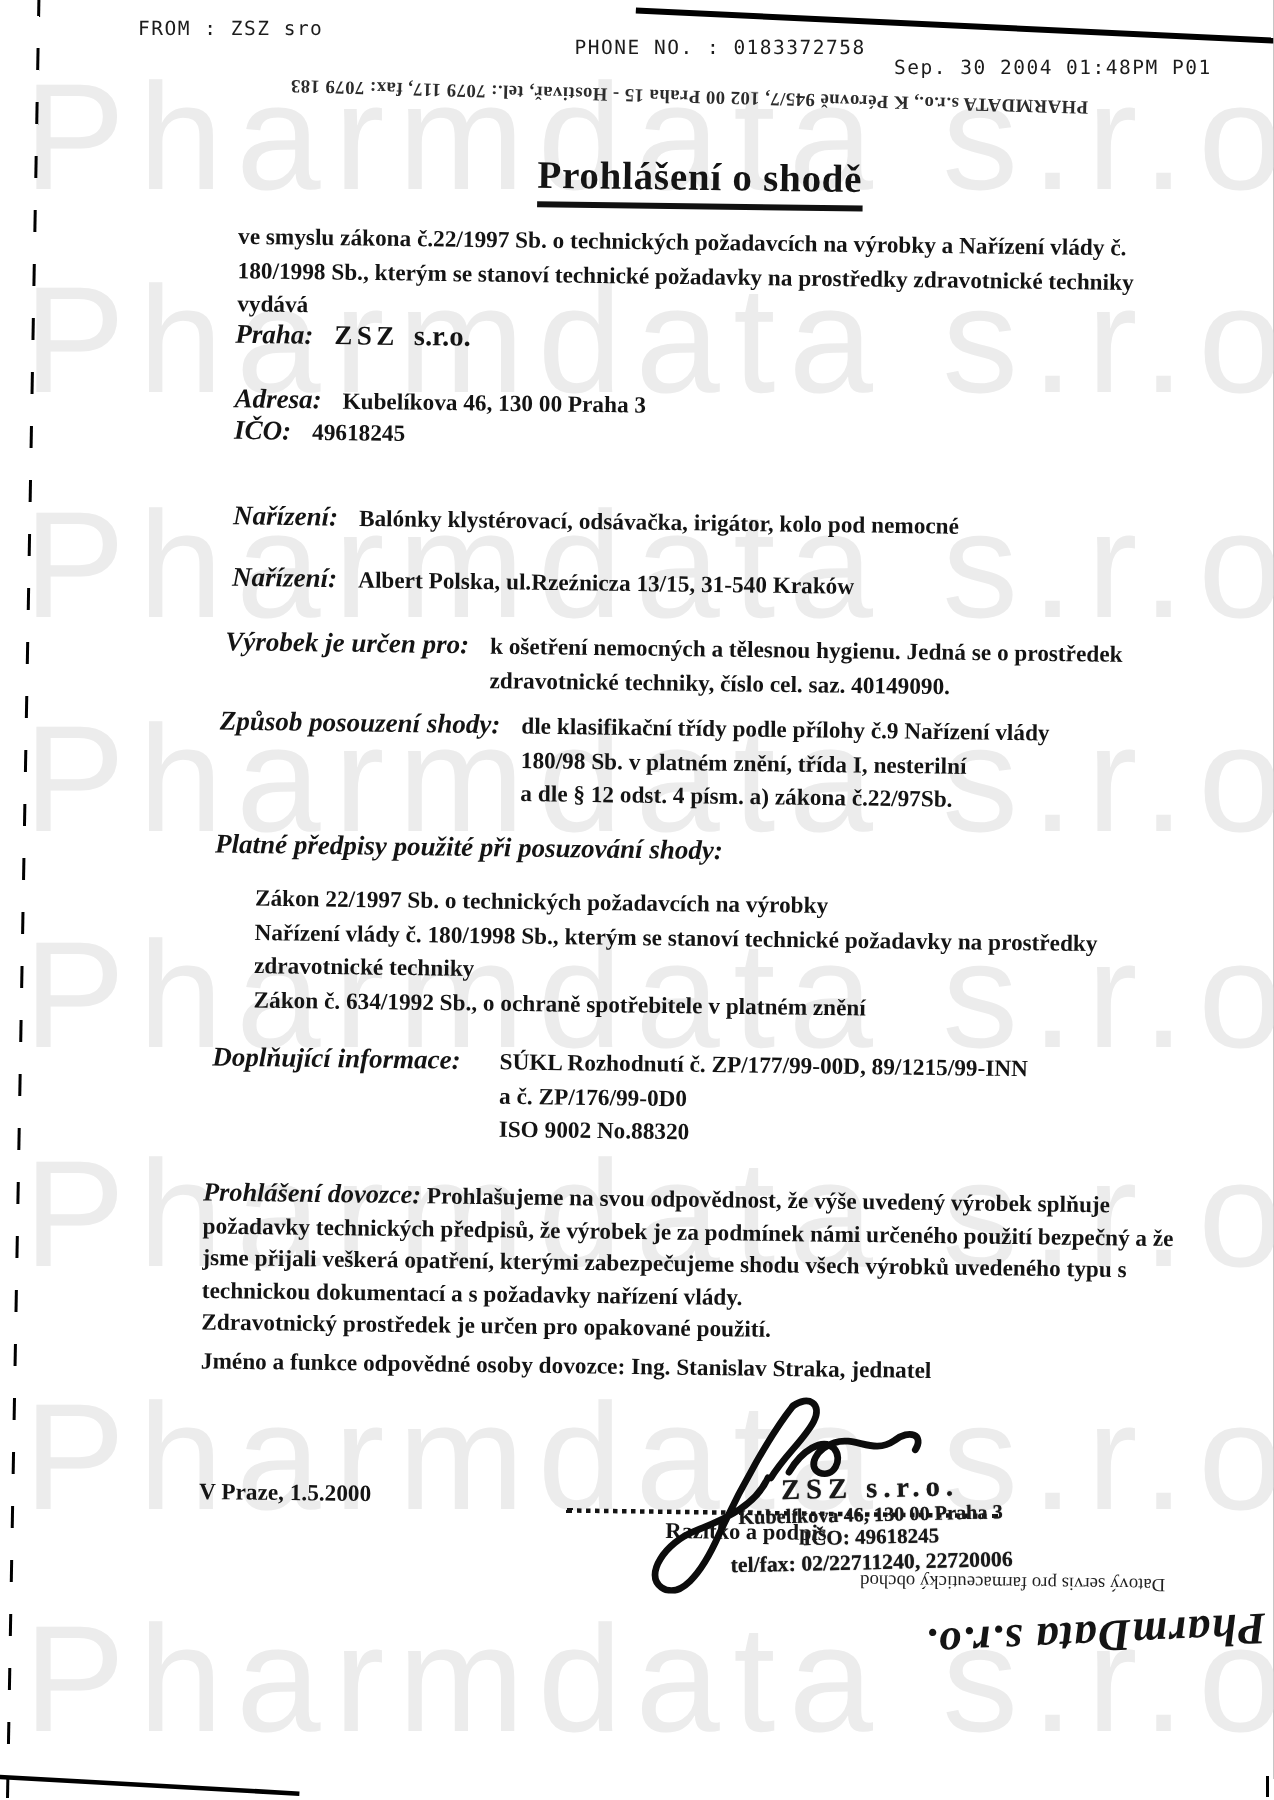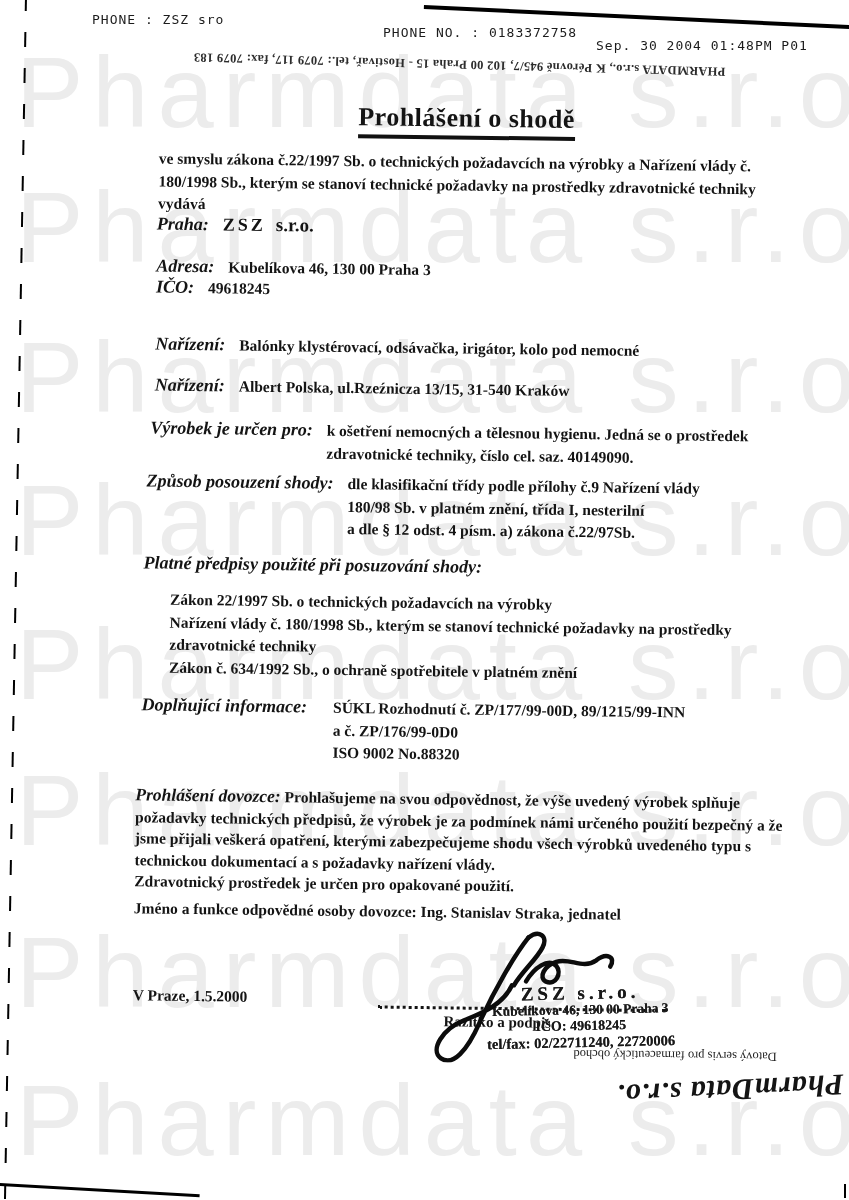--- a/index.html
+++ b/index.html
@@ -59,21 +59,21 @@
 
   <span class="wm" style="top:42px">Pharmdata s.r.o.</span>
   <span class="wm" style="top:177px">Pharmdata s.r.o.</span>
   <span class="wm" style="top:327px">Pharmdata s.r.o.</span>
   <span class="wm" style="top:470px">Pharmdata s.r.o.</span>
   <span class="wm" style="top:614px">Pharmdata s.r.o.</span>
   <span class="wm" style="top:760px">Pharmdata s.r.o.</span>
   <span class="wm" style="top:922px">Pharmdata s.r.o.</span>
   <span class="wm" style="top:1070px">Pharmdata s.r.o.</span>
 
-  <span class="fax" style="left:92px;top:12px">PHONE : ZSZ sro</span>
+  <span class="fax" style="left:92px;top:12px">FROM : ZSZ sro</span>
   <span class="fax" style="left:383px;top:25px">PHONE NO. : 0183372758</span>
   <span class="fax" style="left:596px;top:38px">Sep. 30 2004 01:48PM  P01</span>
 
   <div class="edge-left"></div>
   <div class="line-top"></div>
   <div class="line-bottom"></div>
   <div class="tick-br"></div>
 
   <div id="doc-layer">
 

